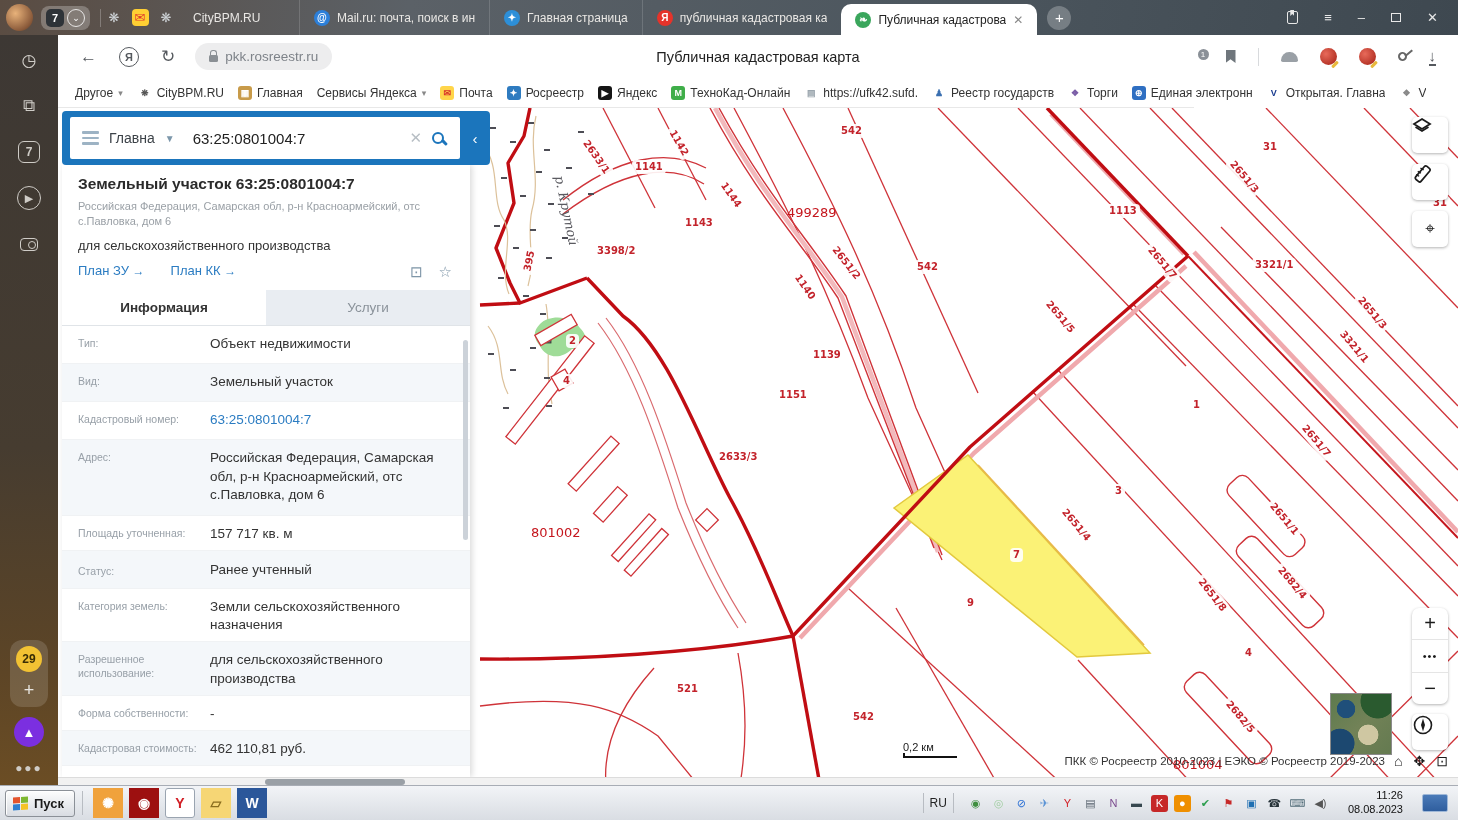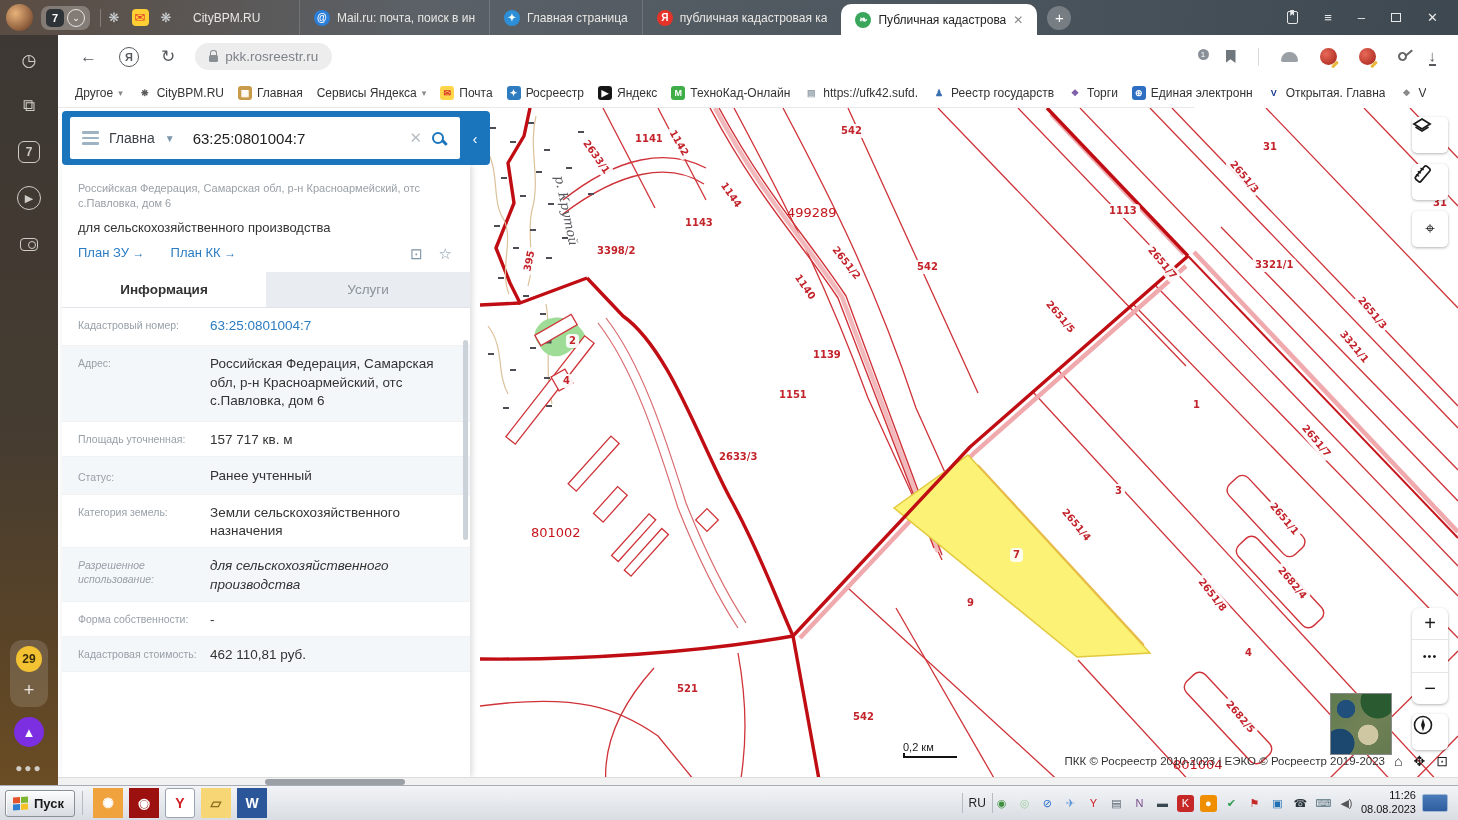--- a/index.html
+++ b/index.html
@@ -175,21 +175,21 @@
   .winflag { width:15px; height:13px; display:grid; grid-template:1fr 1fr / 1fr 1fr; gap:1px; transform:skewY(-4deg); }
   .winflag i:nth-child(1){background:#e4542c}.winflag i:nth-child(2){background:#7db72f}
   .winflag i:nth-child(3){background:#2f7fd0}.winflag i:nth-child(4){background:#f5c325}
   .tb-sep { width:1px; height:24px; background:#b8bcc2; margin:0 7px; }
   .ql { width:30px; height:30px; display:flex; align-items:center; justify-content:center; margin:0 3px; border:1px solid transparent; }
   .ql .qic { width:24px; height:24px; display:flex; align-items:center; justify-content:center;
     font-size:14px; font-weight:bold; }
   .ql.round .qic { border-radius:50%; }
   .ql.sq .qic { border-radius:4px; }
   .ql.active { border:1px solid #9aa4b0; background:#cdd5de; border-radius:3px; }
-  .trayarea { margin-left:auto; display:flex; align-items:center; gap:0; padding-right:6px; }
+  .trayarea { margin-left:auto; display:flex; align-items:center; gap:13px; padding-right:6px; }
   .lang { font-size:12px; color:#222; padding:3px 6px; border-left:1px solid #b8bcc2; border-right:1px solid #b8bcc2; }
   .tri { width:17px; height:17px; display:flex; align-items:center; justify-content:center; font-size:11px; border-radius:3px; }
   .clockblk { text-align:right; font-size:11px; color:#111; line-height:1.25; padding:0 6px; }
   .showdesk { width:26px; height:18px; background:linear-gradient(#4a7ab8,#2f5e9e); border:1px solid #9fb8d8; border-radius:2px; margin-right:4px; }
 </style>
 </head>
 <body>
 
 <div class="titlebar">
   <div class="avatar"></div>
@@ -277,20 +277,21 @@
 <div class="toolbar">
   <span class="tb-ic">←</span>
   <span class="tb-ic">
       <span class="ya-circ">Я</span>
     </span>
   <span class="tb-ic">↻</span>
   <div class="urlpill">
     <span class="lockico"></span>
     <span class="urltext">pkk.rosreestr.ru</span>
   </div>
+  <div class="pagetitle">Публичная кадастровая карта</div>
   <div class="tb-right">
     <span class="shldwrap"><span class="shld"></span><span class="shldbadge">1</span></span>
     <span class="bflag"></span>
     <span class="vsep"></span>
     <span class="dome"></span>
     <span class="seal"></span>
     <span class="seal"></span>
     <span class="keyico"></span>
     <span class="dl">↓</span>
   </div>
@@ -475,21 +476,21 @@
       <rect x="534" y="390" width="36" height="13" transform="rotate(-48 552 396)"></rect>
       <rect x="548" y="425" width="56" height="9" transform="rotate(-48 576 430)"></rect>
       <rect x="560" y="440" width="56" height="9" transform="rotate(-48 588 444)"></rect>
       <rect x="641" y="404" width="16" height="16" transform="rotate(45 649 412)"></rect>
     </g>
   </svg>
 
   <div>
 
   <div class="mlab" style="left: 516px; top: 42px; transform: rotate(55deg);">2633/1</div>
-      <div class="mlab" style="left: 574px; top: 24px;">1141</div>
+      <div class="mlab" style="left: 574px; top: 52px;">1141</div>
       <div class="mlab" style="left: 604px; top: 28px; transform: rotate(60deg);">1142</div>
       <div class="mlab" style="left: 780px; top: 16px;">542</div>
       <div class="mlab" style="left: 656px; top: 80px; transform: rotate(55deg);">1144</div>
       <div class="mlab" style="left: 624px; top: 108px;">1143</div>
       <div class="mlab k-q" style="left: 726px; top: 98px;">499289</div>
       <div class="mlab" style="left: 1048px; top: 96px;">1113</div>
       <div class="mlab" style="left: 1202px; top: 32px;">31</div>
       <div class="mlab" style="left: 1164px; top: 62px; transform: rotate(50deg);">2651/3</div>
       <div class="mlab" style="left: 536px; top: 136px;">3398/2</div>
       <div class="mlab" style="left: 766px; top: 148px; transform: rotate(52deg);">2651/2</div>
@@ -578,38 +579,47 @@
     <span class="catchev">▼</span>
     <span class="query">63:25:0801004:7</span>
     <span class="clearx">✕</span>
     <span class="mag"></span>
   </div>
   <div class="collapse">‹</div>
 </div>
 
 <div class="panel">
   <div class="p-head">
+    <div class="p-title">Земельный участок 63:25:0801004:7</div>
     <div class="p-addr">Российская Федерация, Самарская обл, р-н Красноармейский, отс с.Павловка, дом 6</div>
     <div class="p-purpose">для сельскохозяйственного производства</div>
     <div class="p-links">
       <span><span>План ЗУ</span> <span class="arr">→</span></span>
       <span><span>План КК</span> <span class="arr">→</span></span>
       <span class="p-hicons">
         <span>⊡</span>
         <span>☆</span>
       </span>
     </div>
   </div>
   <div class="p-tabs">
     <div class="p-tab act">Информация</div>
     <div class="p-tab inact">Услуги</div>
   </div>
   <div class="rows">
 
-
+      <div class="row" style="min-height: 38px;">
+        <span class="lbl">Тип:</span>
+        <span class="val">Объект недвижимости</span>
+      </div>
+
+      <div class="row" style="min-height: 38px;">
+        <span class="lbl">Вид:</span>
+        <span class="val">Земельный участок</span>
+      </div>
 
       <div class="row" style="min-height: 38px;">
         <span class="lbl">Кадастровый номер:</span>
         <span class="val blue">63:25:0801004:7</span>
       </div>
 
 
       <div class="row" style="min-height: 76px;">
         <span class="lbl">Адрес:</span>
         <span class="val">Российская Федерация, Самарская обл, р-н Красноармейский, отс с.Павловка, дом 6</span>
@@ -623,21 +633,21 @@
       <div class="row" style="min-height: 38px; align-items: center;">
         <span class="lbl">Статус:</span>
         <span class="val">Ранее учтенный</span>
       </div>
 
       <div class="row" style="min-height: 46px;">
         <span class="lbl">Категория земель:</span>
         <span class="val">Земли сельскохозяйственного назначения</span>
       </div>
 
-      <div class="row" style="min-height: 46px; font-style: italic;">
+      <div class="row" style="min-height: 46px;">
         <span class="lbl">Разрешенное использование:</span>
         <span class="val">для сельскохозяйственного производства</span>
       </div>
 
       <div class="row" style="min-height: 30px;">
         <span class="lbl">Форма собственности:</span>
         <span class="val">-</span>
       </div>
 
       <div class="row" style="min-height: 32px;">

